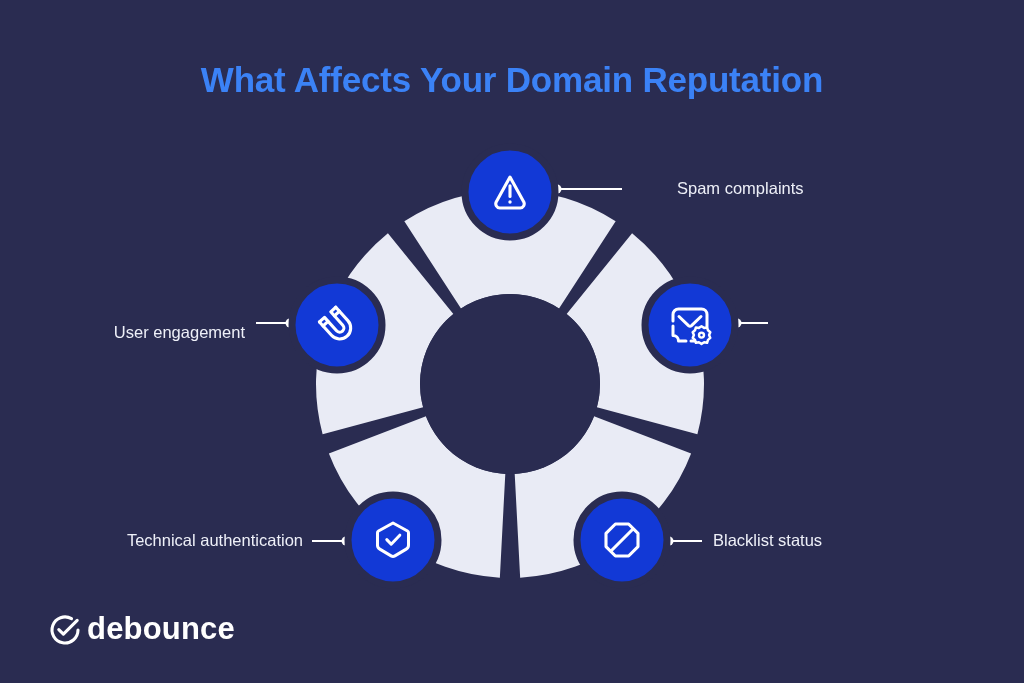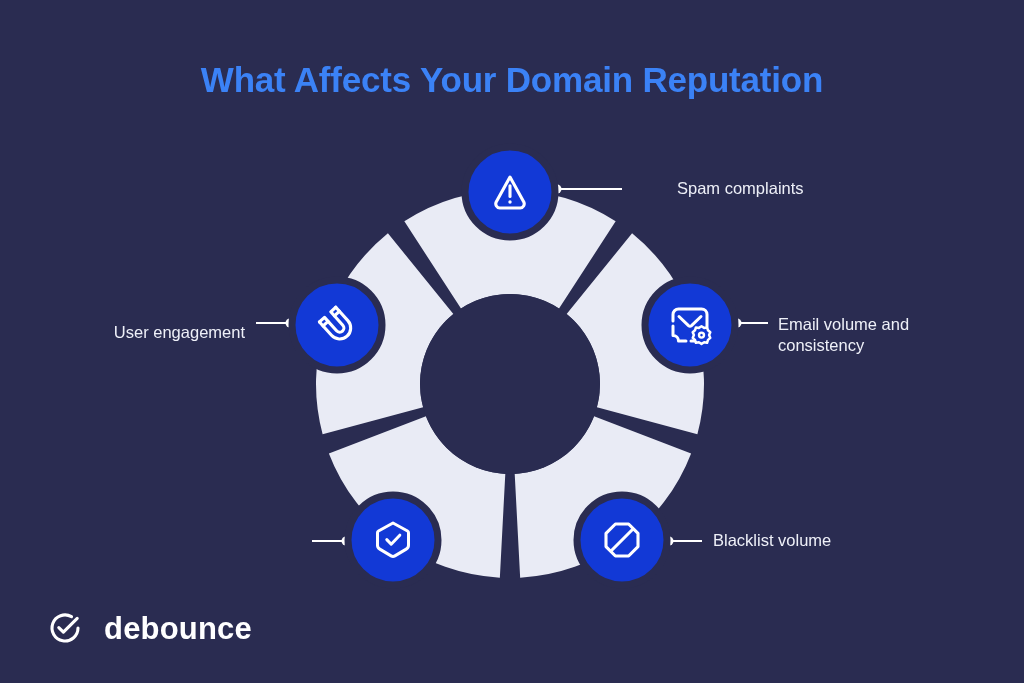--- a/index.html
+++ b/index.html
@@ -33,21 +33,21 @@
     line-height:21px;
     font-weight:400;
     white-space:pre-line;
   }
   .label.right { text-align:left; }
   .label.left  { text-align:right; }
 
   .logo {
     position:absolute;
     left:48px; bottom:36px;
-    display:flex; align-items:flex-start; gap:22px;
+    display:flex; align-items:flex-end; gap:5px;
   }
   .logo-text {
     color:#ffffff;
     font-size:31px;
     font-weight:600;
     letter-spacing:0.2px;
   }
 </style>
 </head>
 <body>
@@ -158,25 +158,24 @@
     <g>
       <circle cx="337" cy="325" r="45" fill="#1239d6" stroke="#2a2c51" stroke-width="7"></circle>
       <g transform="translate(337,325)">
         <use href="#ic-magnet"></use>
       </g>
     </g>
   </svg>
 
   <div class="label right" style="left:637px; top:178px;margin-left:40px;">Spam complaints</div>
 
-  <div class="label right" style="left:778px; top:314px; width:175px;">Email volume and
-consistency</div>
 
-  <div class="label right" style="left:713px; top:530px;">Blacklist volume</div>
+  <div class="label right" style="left:713px; top:530px;">Blacklist status</div>
 
+  <div class="label left" style="left:58px; top:530px; width:245px;">Technical authentication</div>
 
   <div class="label left" style="left:58px; top:322px; width:187px;">User engagement</div>
 
   <div class="logo">
     <svg width="34" height="34" viewBox="0 0 34 34">
       <path d="M30 17 A13 13 0 1 1 23.5 5.7" fill="none" stroke="#ffffff" stroke-width="3.1" stroke-linecap="round"></path>
       <path d="M10.8 16.6 L15.4 21.2 L29.2 7.4" fill="none" stroke="#ffffff" stroke-width="3.1" stroke-linecap="round" stroke-linejoin="round"></path>
     </svg>
     <span class="logo-text">debounce</span>
   </div>

